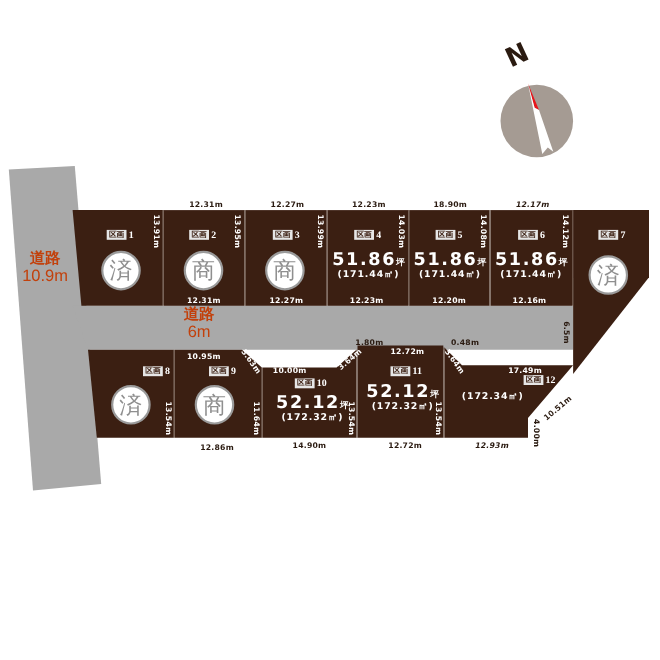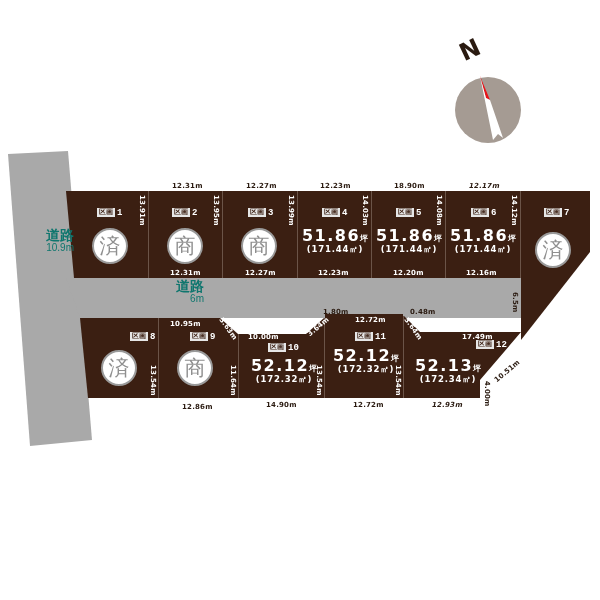--- a/index.html
+++ b/index.html
@@ -1,28 +1,28 @@
 <!DOCTYPE html>
 <html><head>
 <meta charset="utf-8">
 <style>
   html, body { margin:0; padding:0; background:#ffffff; }
   body { width:600px; height:600px; position:relative; overflow:hidden;
          font-family:"Liberation Sans", "DejaVu Sans", sans-serif; }
   #map { position:absolute; left:0; top:0; width:600px; height:600px; }
   .lbl { position:absolute; white-space:nowrap; }
-  .road-label { position:absolute; color:#0f766e; text-align:right; line-height:1.05; }
+  .road-label { position:absolute; color:#c2410c; text-align:center; line-height:1.05; }
   .road-label .kanji { font-family:"DejaVu Sans", sans-serif; font-weight:bold; font-size:14px; }
-  .road-label .width { font-size:10px; }
+  .road-label .width { font-size:15px; }
   .dim { position:absolute; font-family:"DejaVu Sans", sans-serif; font-weight:bold; font-size:7px; color:#ffffff; white-space:nowrap; letter-spacing:0.2px; }
   .dim.dark { color:#2a1a10; }
   .dim.v { transform:rotate(90deg); transform-origin:left top; }
   .dim.d1 { transform:rotate(55deg); transform-origin:left top; }
   .dim.d2 { transform:rotate(-40deg); transform-origin:left top; }
-  .lot-no { position:absolute; font-family:Liberation Mono, monospace; font-size:9px; color:#ffffff; font-weight:bold; white-space:nowrap; }
+  .lot-no { position:absolute; font-family:Liberation Serif, serif; font-size:9px; color:#ffffff; font-weight:bold; white-space:nowrap; }
   .lot-no .tag { display:inline-block; background:#e6e6e6; color:#3b1f12; font-size:7px; padding:0 2px; margin-right:2px; line-height:9px; vertical-align:1px; }
   .badge { position:absolute; width:36px; height:36px; border-radius:50%; background:#ffffff; border:2.5px solid #9a9a9a;
            box-sizing:border-box; display:flex; align-items:center; justify-content:center;
            font-family:"DejaVu Sans", sans-serif; font-size:21px; color:#8f8f8f; }
   .area { position:absolute; color:#ffffff; text-align:center; font-family:"DejaVu Sans", sans-serif; font-weight:bold; }
   .area .tsubo { font-size:16px; letter-spacing:1.5px; }
   .area .tsubo small { font-size:8px; letter-spacing:0; }
   .area .sqm { font-size:8.5px; letter-spacing:0.8px; margin-top:-1px; }
 </style>
 </head>
@@ -119,21 +119,20 @@
   </div>
   <div class="area" style="left:246px;top:356px;width:76px;">
     <div class="tsubo"><span>52.12</span><small>坪</small></div>
     <div class="sqm">(172.32㎡)</div>
   </div>
   <div class="area" style="left:328px;top:346px;width:76px;">
     <div class="tsubo"><span>52.12</span><small>坪</small></div>
     <div class="sqm">(172.32㎡)</div>
   </div>
   <div class="area" style="left:410px;top:356px;width:76px;">
-    <div class="tsubo"><span>52.13</span><small>坪</small></div>
     <div class="sqm">(172.34㎡)</div>
   </div>
 
   <div class="dim dark" style="left:172px;top:182px;">12.31m</div>
   <div class="dim dark" style="left:246px;top:182px;">12.27m</div>
   <div class="dim dark" style="left:320px;top:182px;">12.23m</div>
   <div class="dim dark" style="left:394px;top:182px;">18.90m</div>
   <div class="dim dark" style="left:469px;top:182px;font-style:italic;">12.17m</div>
 
   <div class="dim" style="left:170px;top:269px;">12.31m</div>

